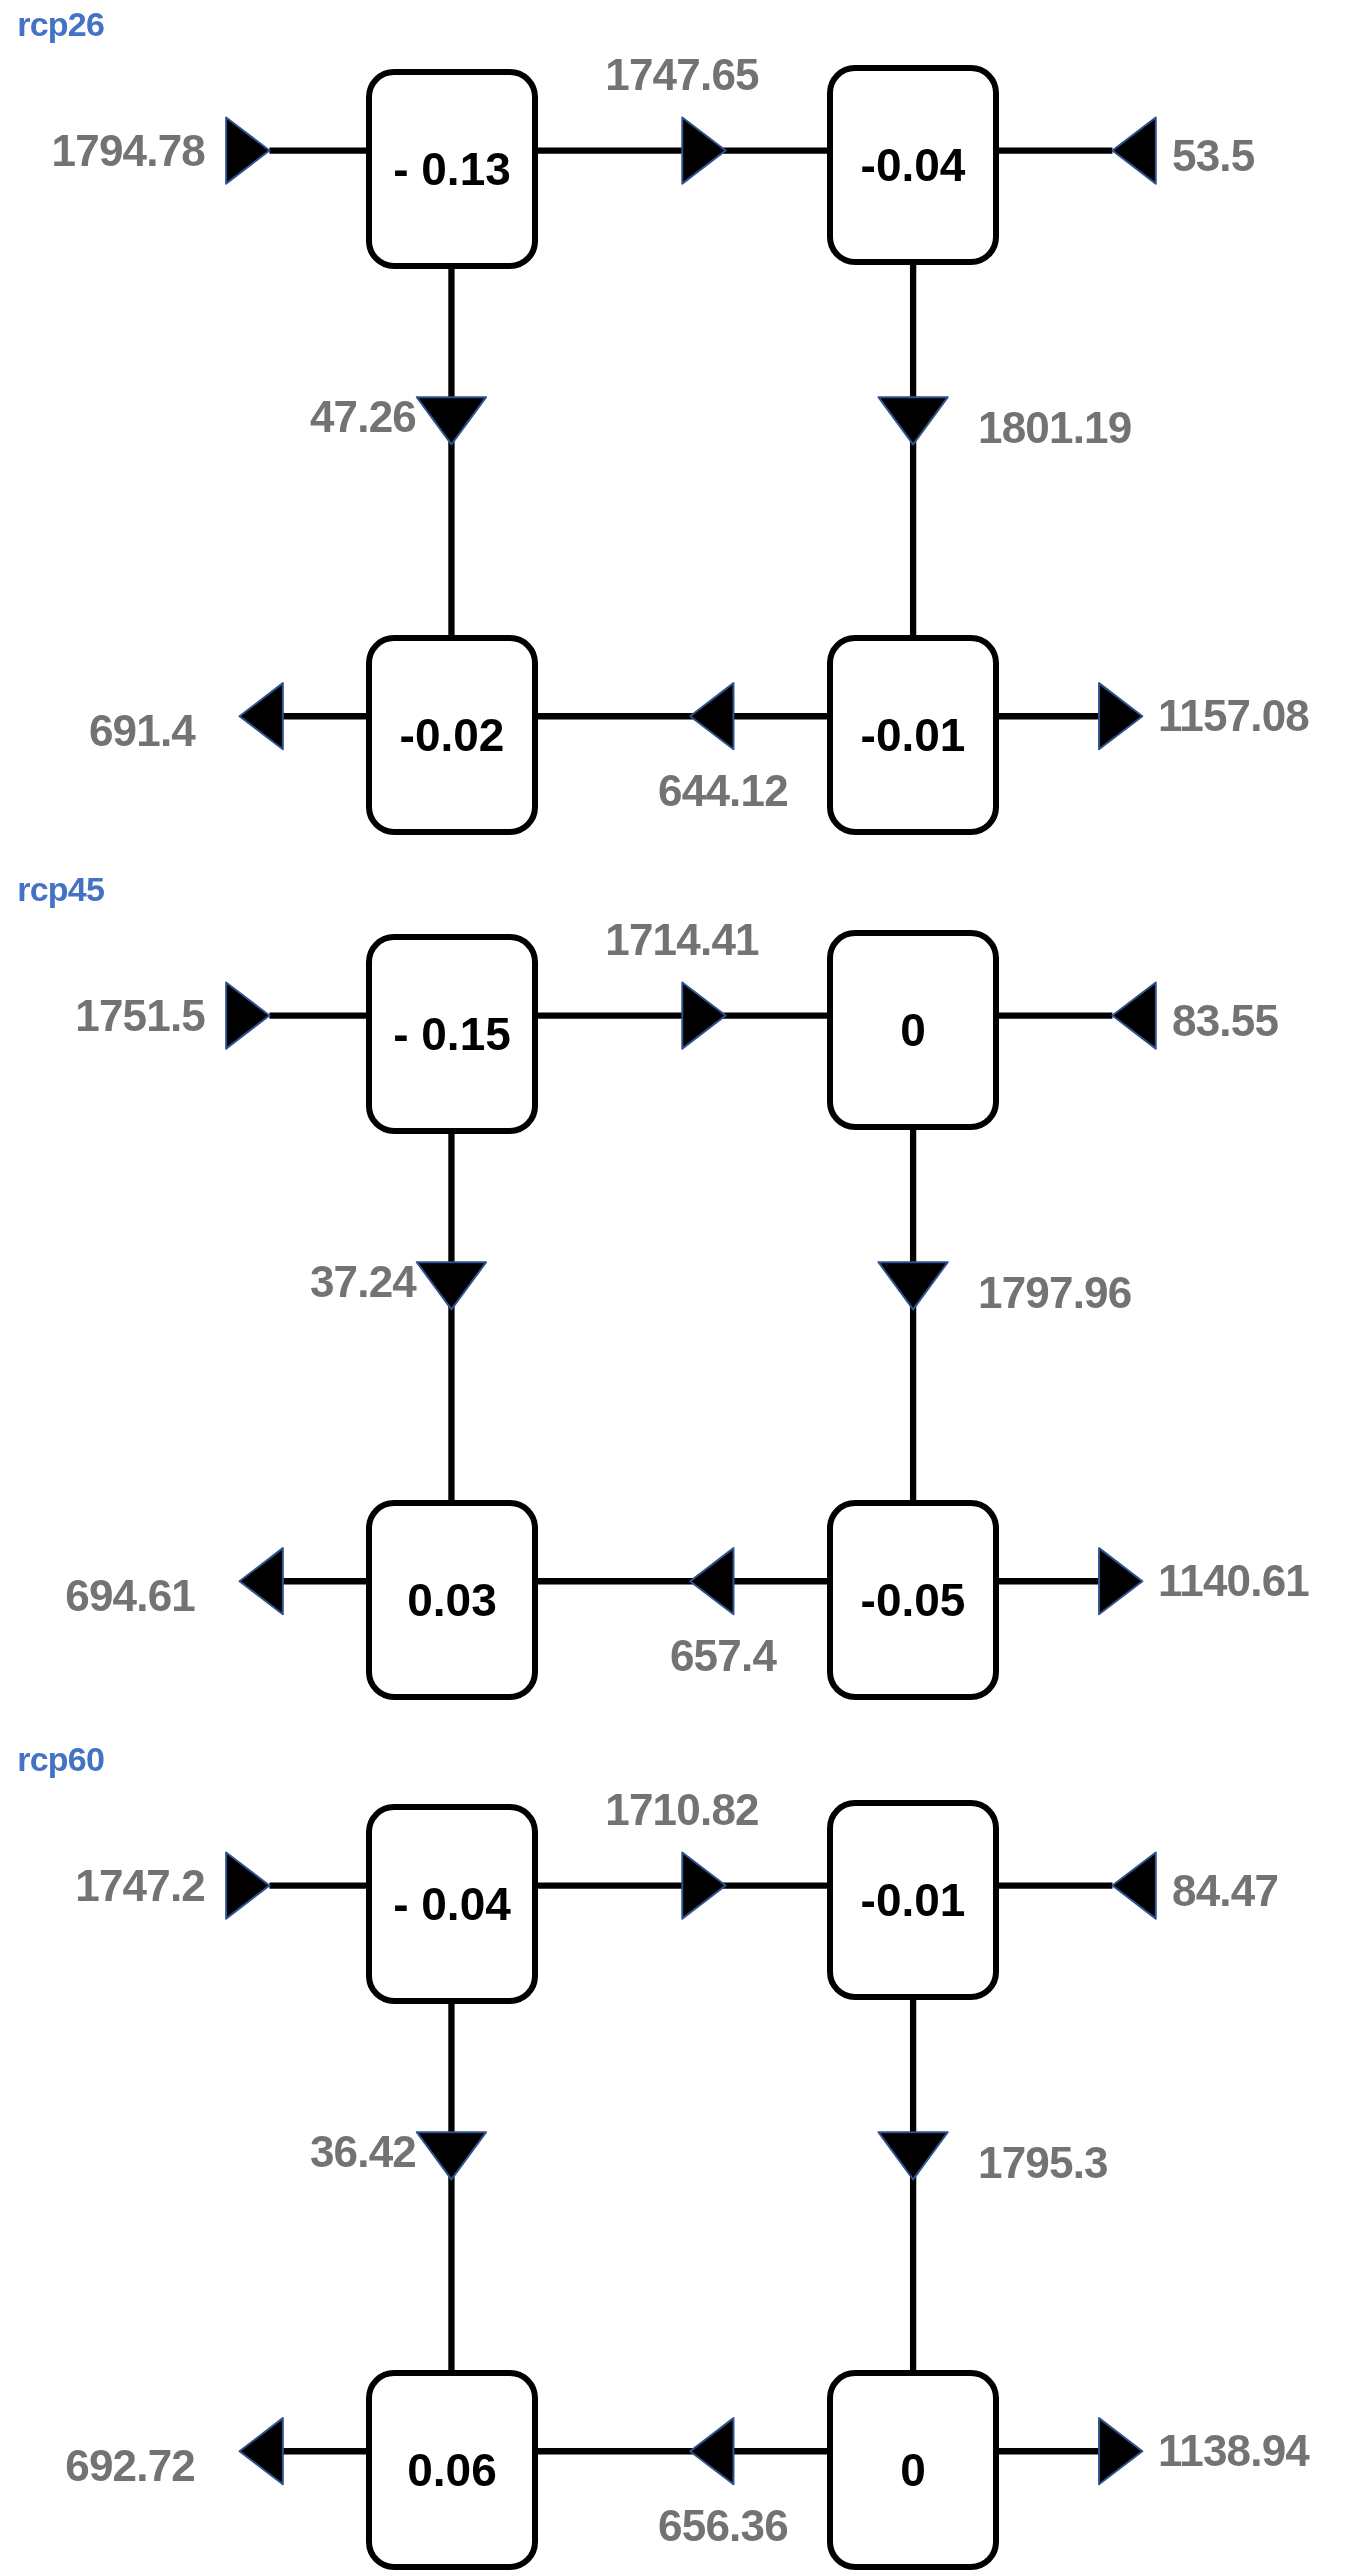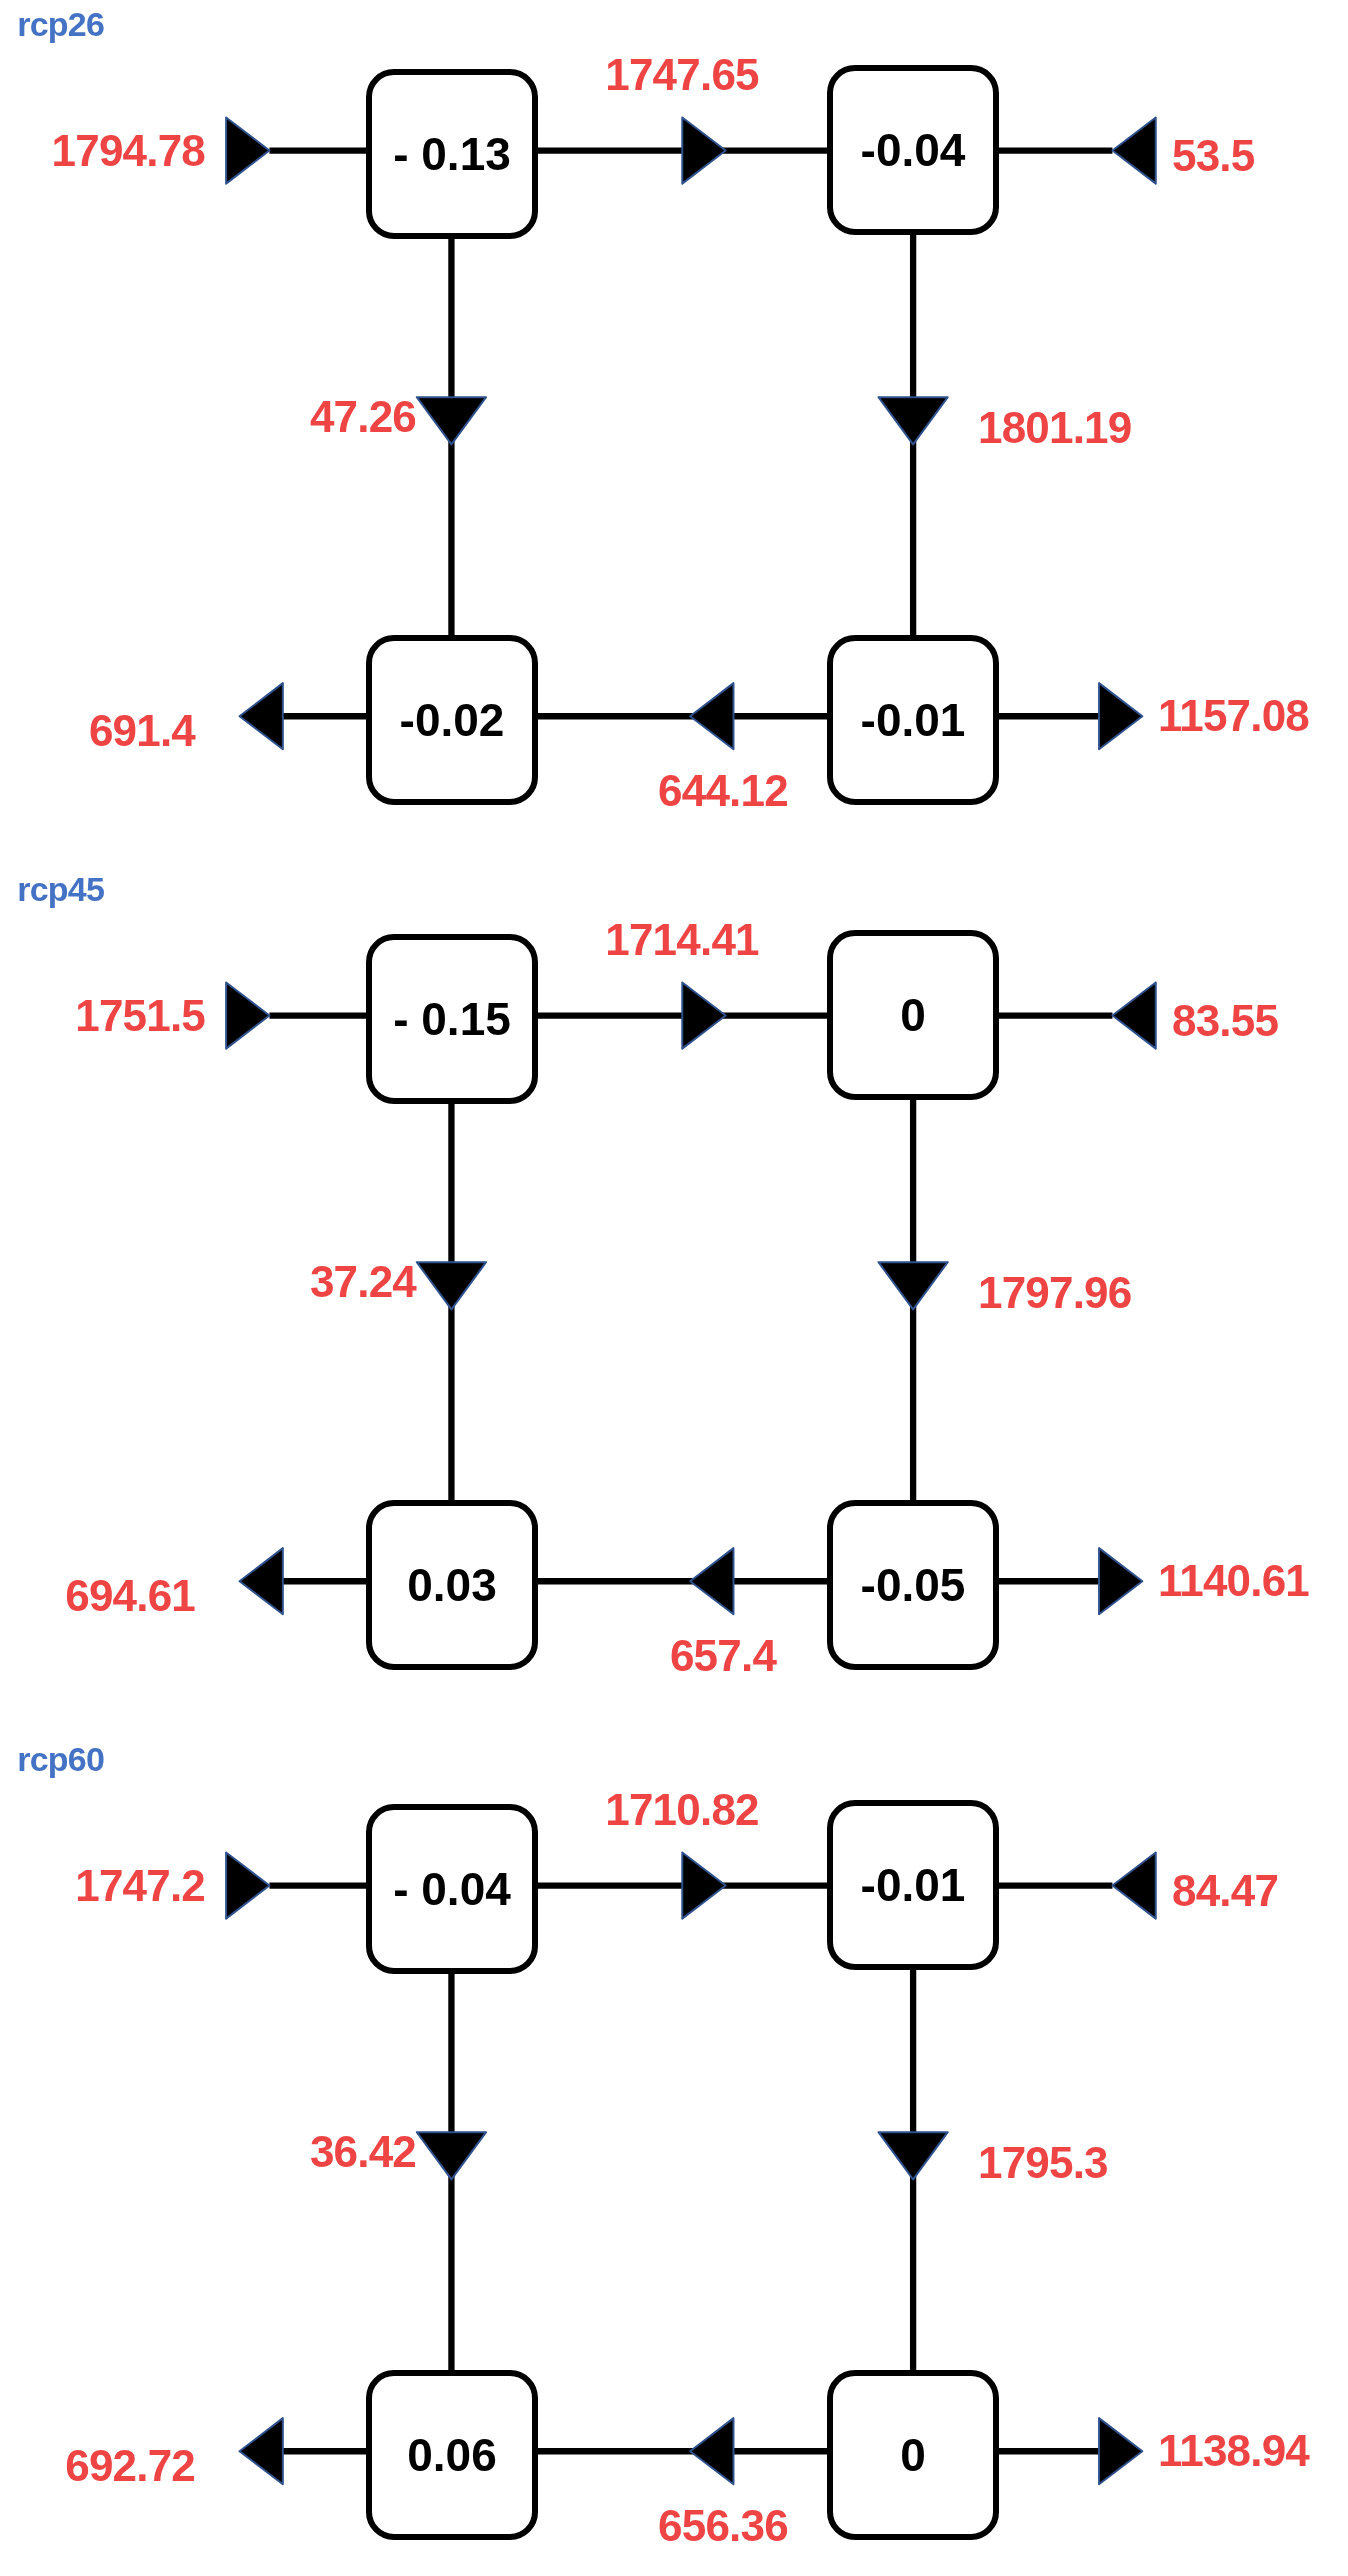--- a/index.html
+++ b/index.html
@@ -10,31 +10,31 @@
   #diagram-root{position:absolute;inset:0;}
   .panel{position:absolute;left:0;width:1348px;height:840px;}
   .panel-title{
     position:absolute;left:17.3px;top:4.7px;margin:0;
     font-size:34px;font-weight:700;color:#4472C4;letter-spacing:-0.8px;
   }
   .wires{position:absolute;left:0;top:0;}
   .wires line{stroke:#000000;stroke-width:8;}
   .wires polygon{fill:#000000;stroke:#2F528F;stroke-width:2.5;stroke-linejoin:round;}
   .node{
-    position:absolute;width:172px;height:170px;box-sizing:border-box;
+    position:absolute;width:172px;height:200px;box-sizing:border-box;
     background:#ffffff;border:6.3px solid #000000;border-radius:28px;
     display:flex;align-items:center;justify-content:center;
     font-size:46px;font-weight:700;color:#000000;white-space:nowrap;
   }
   .node.tl{left:366px;top:69px;}
   .node.tr{left:827px;top:65px;text-align:right;}
   .node.bl{left:366px;top:635px;}
   .node.br{left:827px;top:635px;}
   .lbl{
-    position:absolute;font-size:44px;font-weight:700;color:#ef4444;
+    position:absolute;font-size:44px;font-weight:700;color:#737373;
     white-space:nowrap;letter-spacing:-0.8px;
   }
   .anch-e{transform:translate(-100%,-50%);}
   .anch-w{transform:translate(0,-50%);}
   .anch-c{transform:translate(-50%,-50%);}
   .lbl.in-tl{left:205px;top:151px;}
   .lbl.top-mid{left:682px;top:75px;}
   .lbl.in-tr{left:1172px;top:156px;}
   .lbl.down-l{left:416px;top:417px;}
   .lbl.down-r{left:978px;top:428px;}

